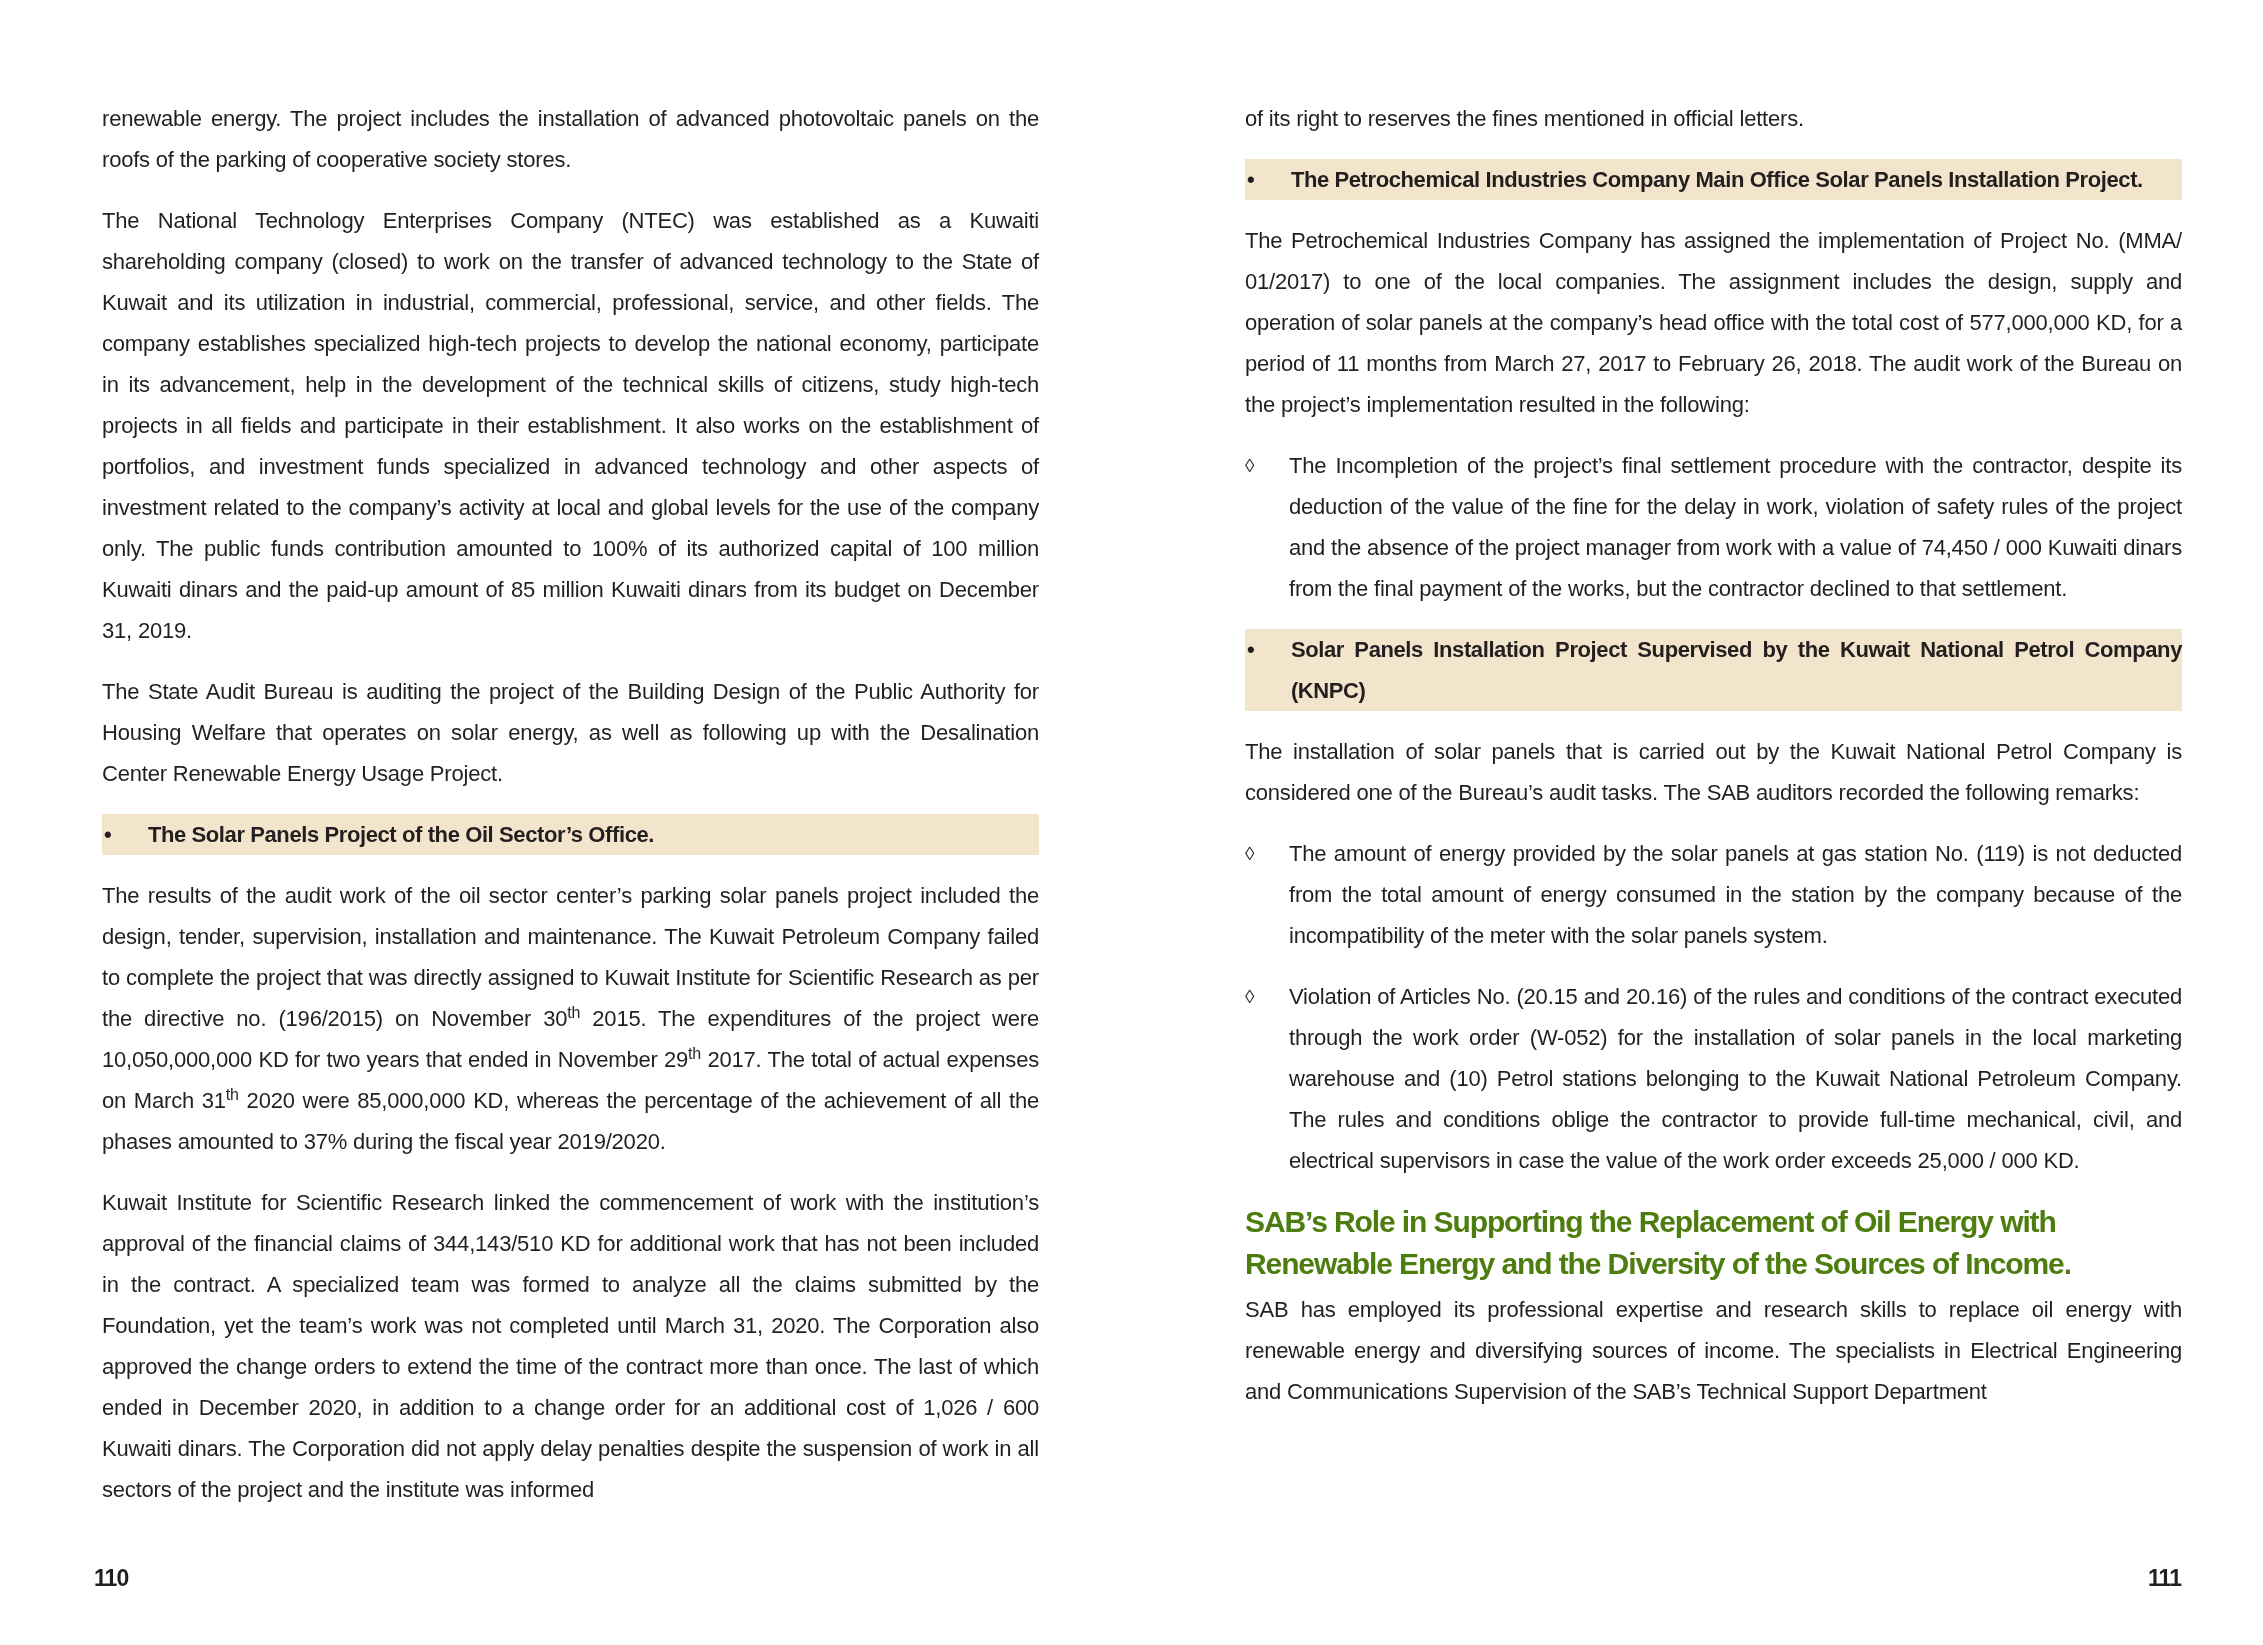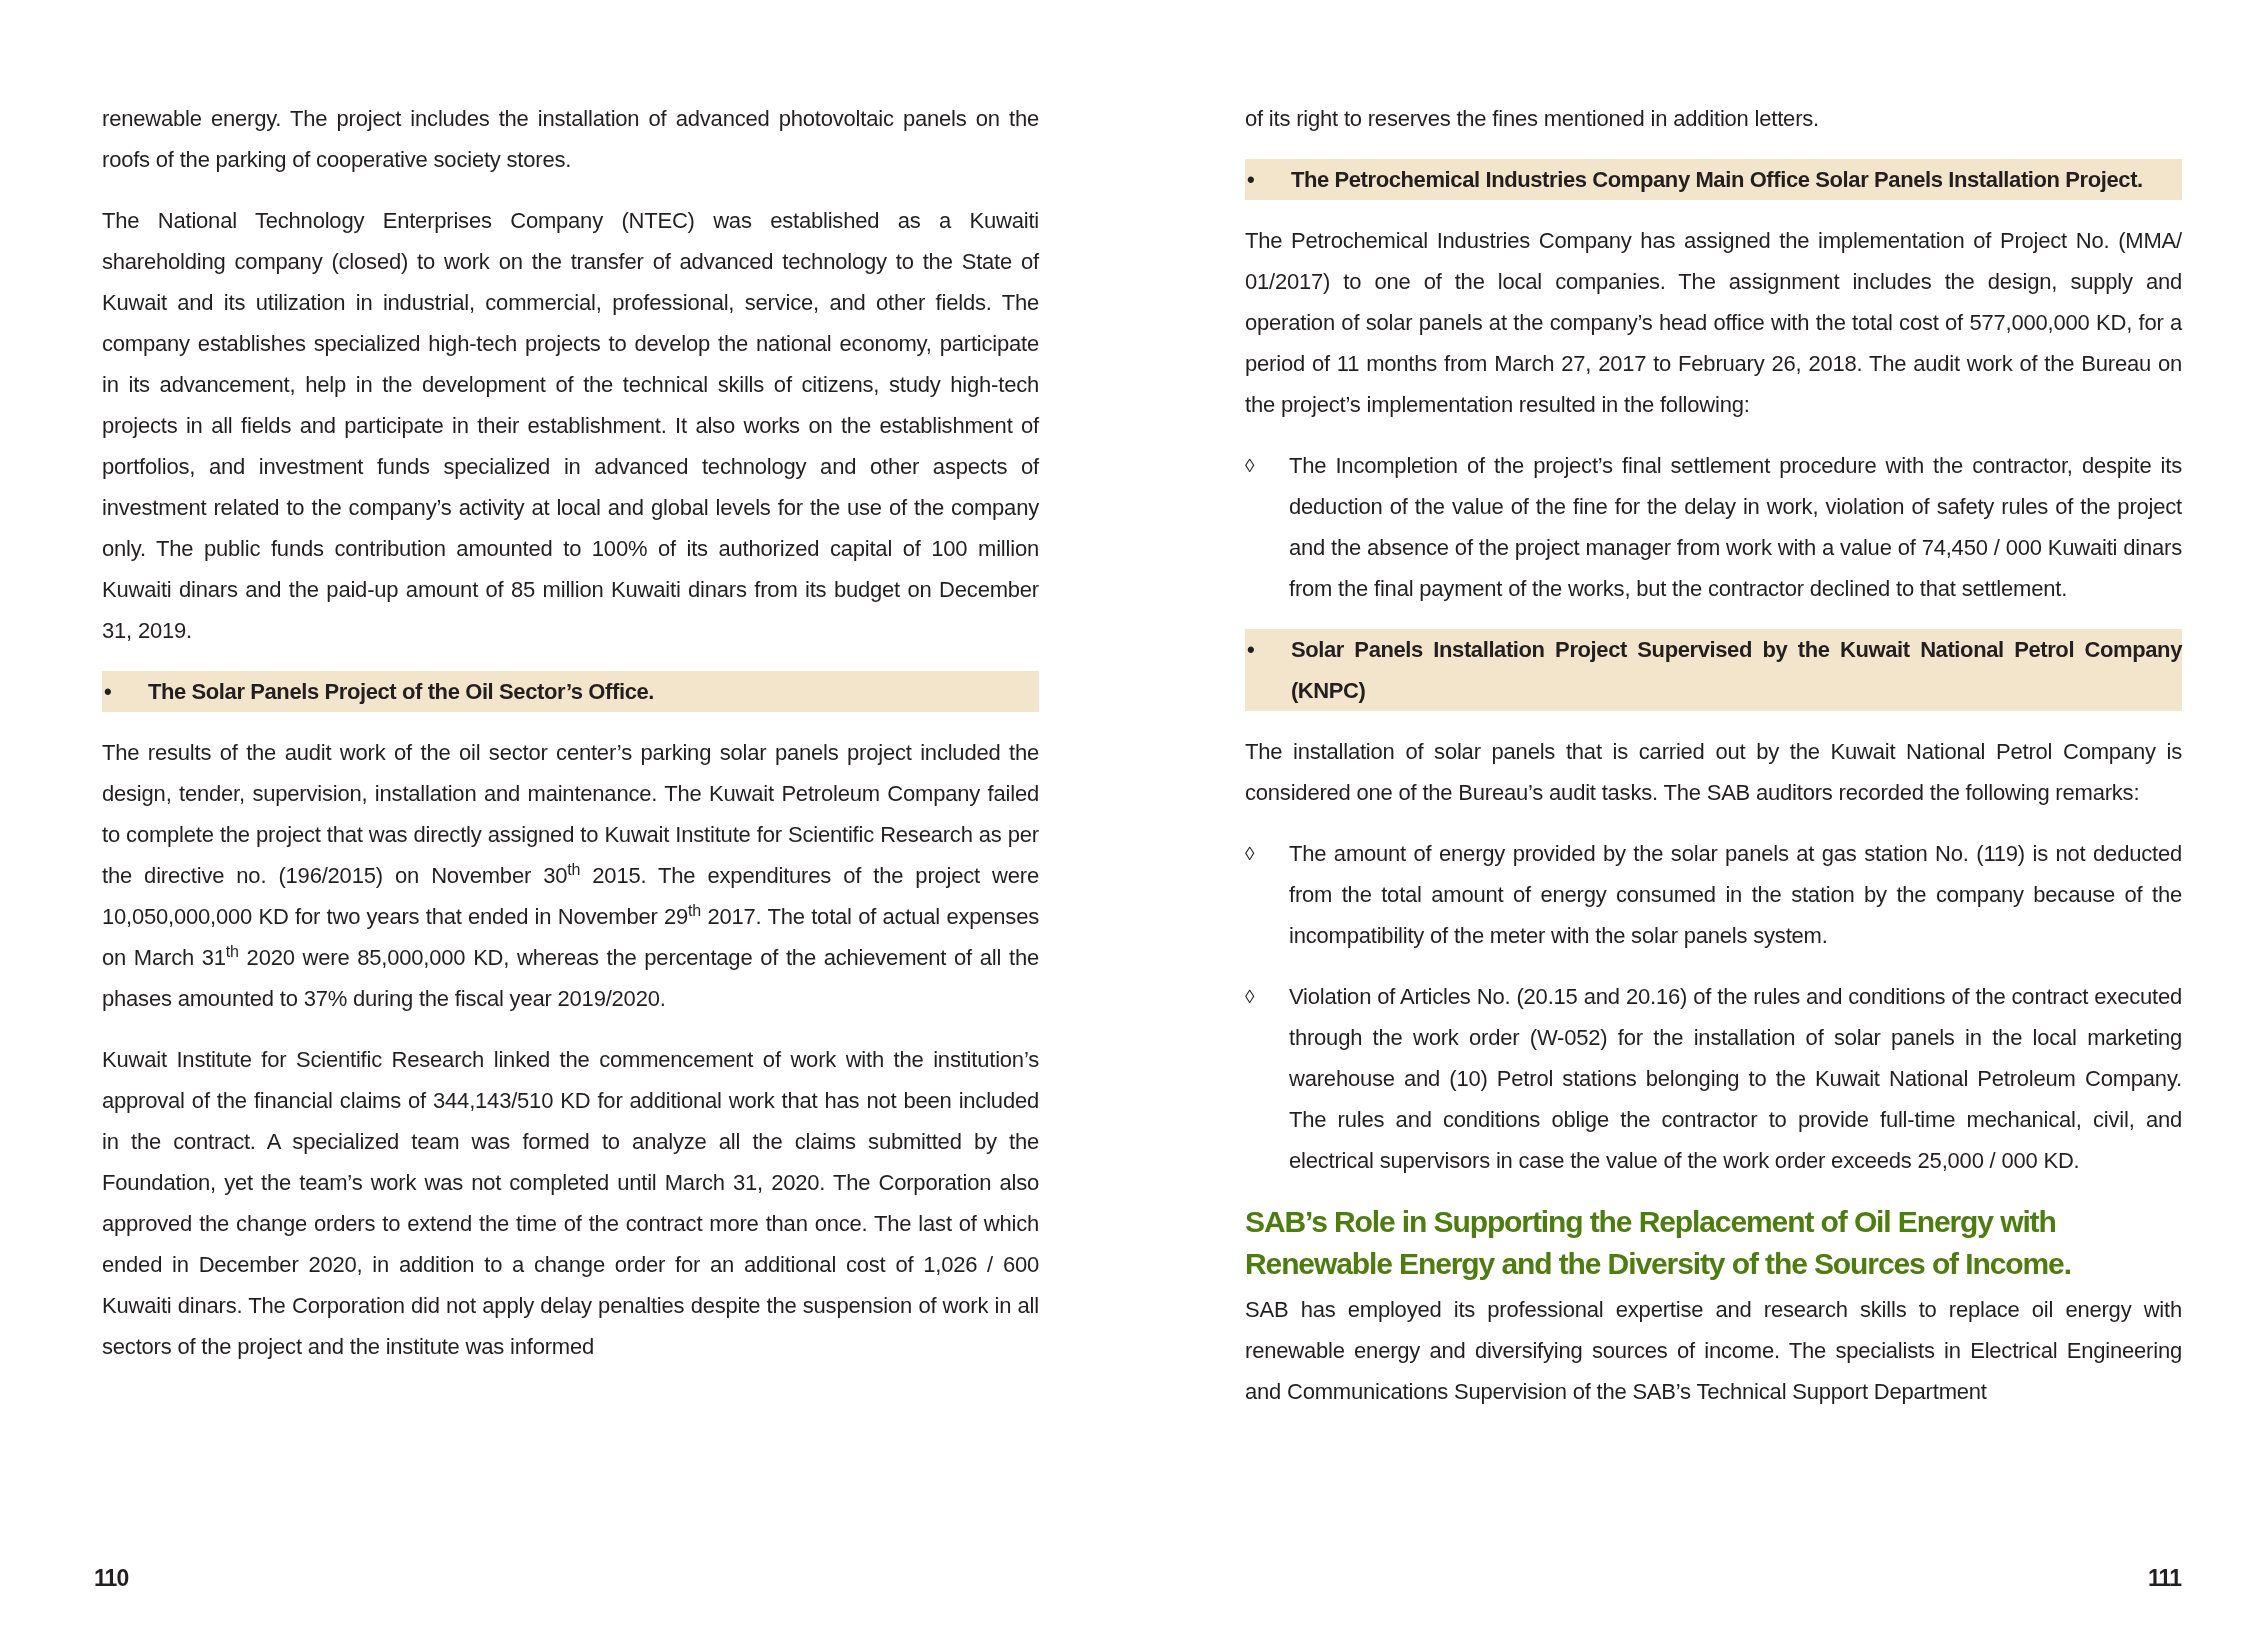--- a/index.html
+++ b/index.html
@@ -23,30 +23,31 @@
   .pagenum { position:absolute; top:1565px; font-size:23px; font-weight:bold; letter-spacing:-0.9px; }
   .pagenum.left { left:94px; }
   .pagenum.right { left:2148px;text-align:right; }
 </style>
 </head>
 <body>
 
 <div class="col left">
   <p class="para">renewable energy. The project includes the installation of advanced photovoltaic panels on the roofs of the parking of cooperative society stores.</p>
   <p class="para">The National Technology Enterprises Company (NTEC) was established as a Kuwaiti shareholding company (closed) to work on the transfer of advanced technology to the State of Kuwait and its utilization in industrial, commercial, professional, service, and other fields. The company establishes specialized high-tech projects to develop the national economy, participate in its advancement, help in the development of the technical skills of citizens, study high-tech projects in all fields and participate in their establishment. It also works on the establishment of portfolios, and investment funds specialized in advanced technology and other aspects of investment related to the company’s activity at local and global levels for the use of the company only. The public funds contribution amounted to 100% of its authorized capital of 100 million Kuwaiti dinars and the paid-up amount of 85 million Kuwaiti dinars from its budget on December 31, 2019.</p>
+  <p class="para">The State Audit Bureau is auditing the project of the Building Design of the Public Authority for Housing Welfare that operates on solar energy, as well as following up with the Desalination Center Renewable Energy Usage Project.</p>
   <div class="hl">
     <span class="bullet">•</span>
     <span class="txt">The Solar Panels Project of the Oil Sector’s Office.</span>
   </div>
   <p class="para"><span>The results of the audit work of the oil sector center’s parking solar panels project included the design, tender, supervision, installation and maintenance. The Kuwait Petroleum Company failed to complete the project that was directly assigned to Kuwait Institute for Scientific Research as per the directive no. (196/2015) on November 30</span><sup>th</sup><span> 2015. The expenditures of the project were 10,050,000,000 KD for two years that ended in November 29</span><sup>th</sup><span> 2017. The total of actual expenses on March 31</span><sup>th</sup><span> 2020 were 85,000,000 KD, whereas the percentage of the achievement of all the phases amounted to 37% during the fiscal year 2019/2020.</span></p>
   <p class="para">Kuwait Institute for Scientific Research linked the commencement of work with the institution’s approval of the financial claims of 344,143/510 KD for additional work that has not been included in the contract. A specialized team was formed to analyze all the claims submitted by the Foundation, yet the team’s work was not completed until March 31, 2020. The Corporation also approved the change orders to extend the time of the contract more than once. The last of which ended in December 2020, in addition to a change order for an additional cost of 1,026 / 600 Kuwaiti dinars. The Corporation did not apply delay penalties despite the suspension of work in all sectors of the project and the institute was informed</p>
 </div>
 
 <div class="col right">
-  <p class="para">of its right to reserves the fines mentioned in addition letters.</p>
+  <p class="para">of its right to reserves the fines mentioned in official letters.</p>
   <div class="hl">
     <span class="bullet">•</span>
     <span class="txt">The Petrochemical Industries Company Main Office Solar Panels Installation Project.</span>
   </div>
   <p class="para">The Petrochemical Industries Company has assigned the implementation of Project No. (MMA/ 01/2017) to one of the local companies. The assignment includes the design, supply and operation of solar panels at the company’s head office with the total cost of 577,000,000 KD, for a period of 11 months from March 27, 2017 to February 26, 2018. The audit work of the Bureau on the project’s implementation resulted in the following:</p>
   <div class="item">
     <span class="dia">◊</span>
     <span class="txt">The Incompletion of the project’s final settlement procedure with the contractor, despite its deduction of the value of the fine for the delay in work, violation of safety rules of the project and the absence of the project manager from work with a value of 74,450 / 000 Kuwaiti dinars from the final payment of the works, but the contractor declined to that settlement.</span>
   </div>
   <div class="hl">

